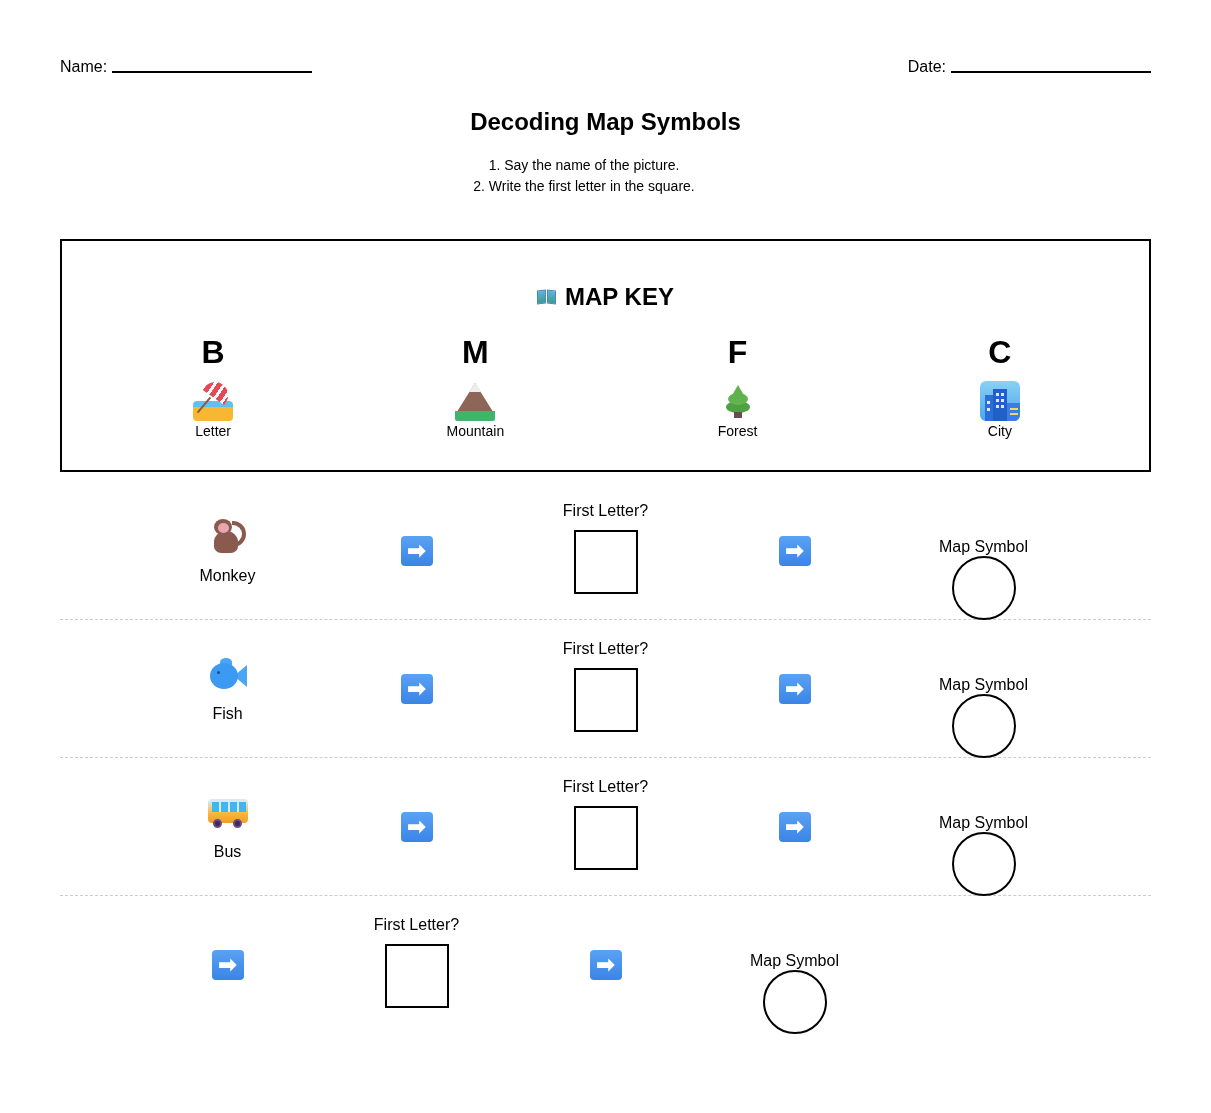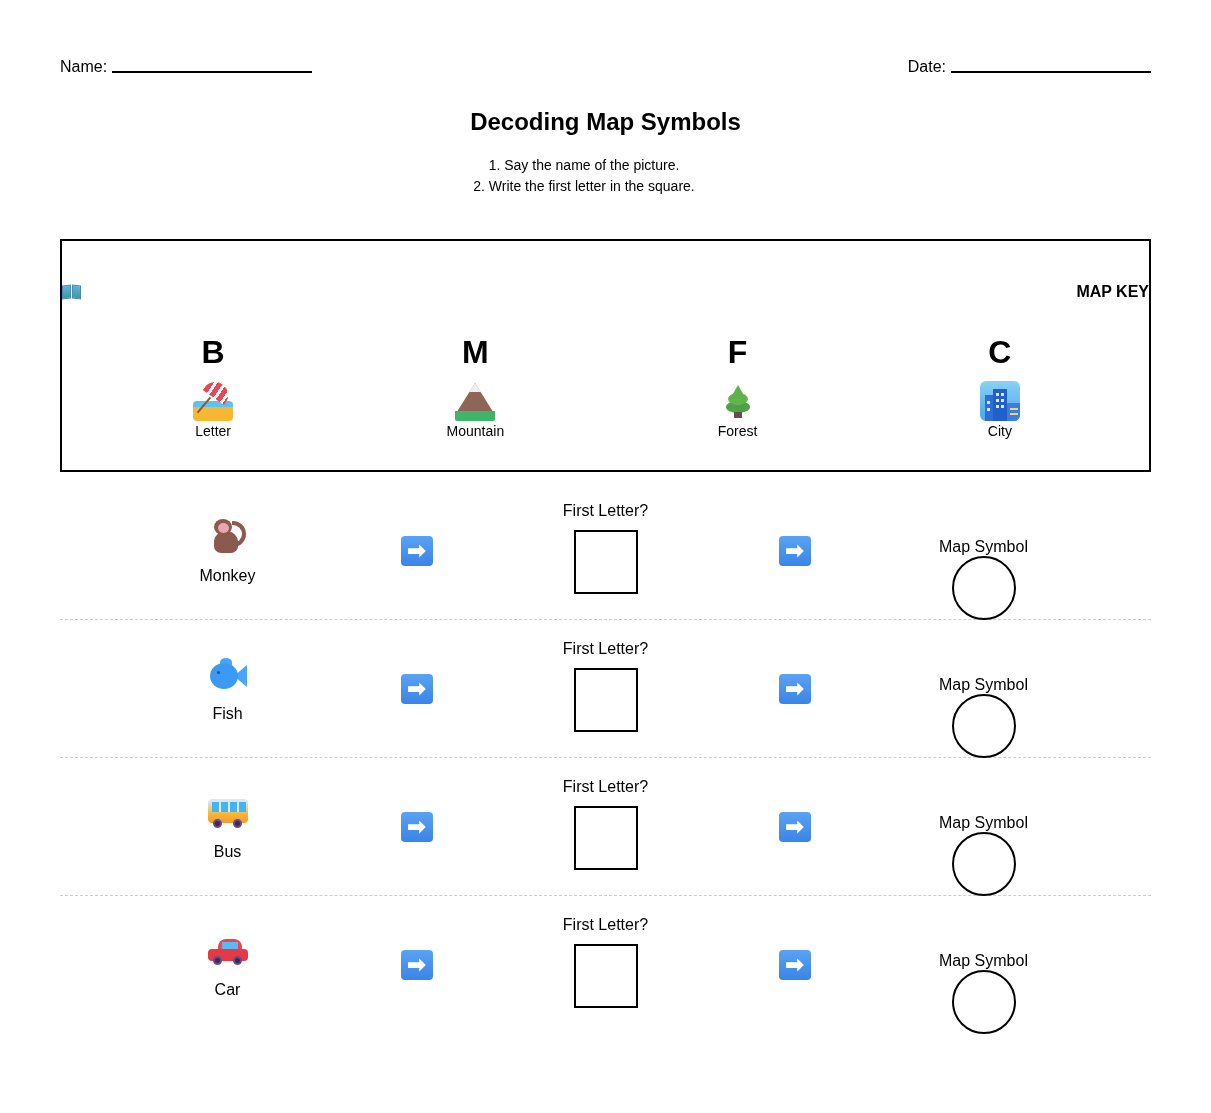--- a/index.html
+++ b/index.html
@@ -7,21 +7,21 @@
     body { font-family: "Liberation Sans", sans-serif; color: #000; position: relative; }
 
     .header-row { position: absolute; top: 58px; left: 60px; width: 1091px; height: 20px; display: flex; justify-content: space-between; font-size: 16px; }
     .field { display: flex; align-items: flex-start; }
     .field .line { display: inline-block; width: 200px; border-bottom: 2px solid #000; margin-left: 5px; height: 15px; }
 
     .title { position: absolute; top: 108px; left: 0; width: 1211px; text-align: center; font-size: 24px; font-weight: bold; }
     .instructions { position: absolute; top: 155px; left: 0; width: 1168px; text-align: center; font-size: 14px; line-height: 21px; }
 
     .map-key { position: absolute; top: 239px; left: 60px; width: 1091px; height: 233px; border: 2px solid #000; }
-    .map-key-title { position: absolute; top: 42px; left: 0; width: 100%; text-align: center; font-size: 16px; font-weight: bold; display: flex; justify-content: space-between; align-items: center; gap: 8px; }
+    .map-key-title { position: absolute; top: 42px; left: 0; width: 100%; text-align: center; font-size: 24px; font-weight: bold; display: flex; justify-content: center; align-items: center; gap: 8px; }
     .map-icon { display: inline-block; width: 20px; height: 16px; position: relative; }
     .map-icon .pg { position: absolute; top: 1px; width: 9px; height: 14px; background: linear-gradient(180deg,#5fb3e0,#3c9c8c); border: 1px solid #4a88c0; }
     .map-icon .pg.l { left: 0; transform: skewY(-6deg); }
     .map-icon .pg.r { left: 10px; transform: skewY(6deg); }
 
     .key-items { position: absolute; top: 92px; left: 20px; width: 1049px; display: flex; }
     .key-item { flex: 1; display: flex; flex-direction: column; align-items: center; }
     .key-letter { font-size: 32px; font-weight: bold; height: 38px; line-height: 38px; }
     .key-emoji { width: 40px; height: 40px; margin-top: 10px; position: relative; }
     .key-label { font-size: 14px; margin-top: 2px; }
@@ -242,30 +242,20 @@
       <div class="col col-circle">
         <div class="circle-label">Map Symbol</div>
         <div class="symbol-circle"></div>
       </div>
     </div>
   </div>
 
   <div class="row">
     <div class="row-inner">
       <div class="col">
-        <div class="pic car">
-            <span class="top"></span>
-            <span class="win"></span>
-            <span class="base"></span>
-            <span class="wheel" style="left:5px"></span>
-            <span class="wheel" style="left:25px"></span>
-          </div>
-        <div class="pic-label">Car</div>
-      </div>
-      <div class="col">
         <div class="arrow-icon">➡</div>
       </div>
       <div class="col col-box">
         <div class="box-label">First Letter?</div>
         <div class="letter-box"></div>
       </div>
       <div class="col">
         <div class="arrow-icon">➡</div>
       </div>
       <div class="col col-circle">

